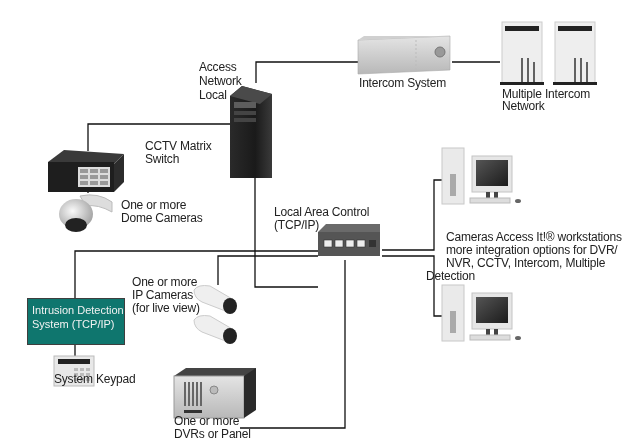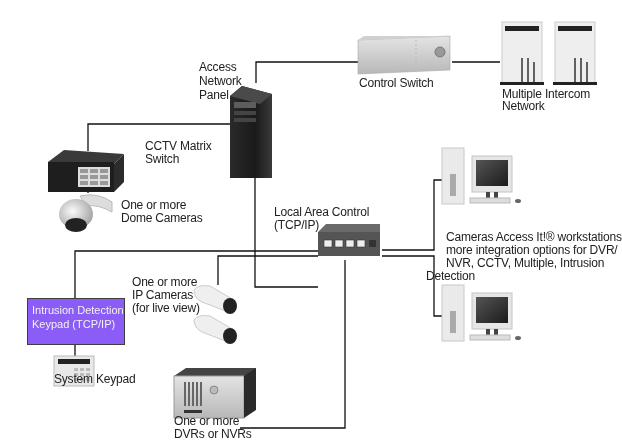--- a/index.html
+++ b/index.html
@@ -1,20 +1,20 @@
 <!DOCTYPE html>
 <html><head>
 <meta charset="utf-8">
 <style>
   html, body { margin:0; padding:0; background:#ffffff; }
   body { width:622px; height:445px; position:relative; overflow:hidden;
          font-family:"Liberation Sans", sans-serif; color:#1a1a1a; }
   #diagram { position:absolute; left:0; top:0; }
   .lbl { position:absolute; font-size:12px; line-height:13px; letter-spacing:-0.2px; color:#222; white-space:nowrap; }
-  .panel-box { position:absolute; left:27px; top:298px; width:96px; height:45px; background:#8b5cf6; border:1px solid #3e3e3e; }
+  .panel-box { position:absolute; left:27px; top:298px; width:96px; height:45px; background:#0f766e; border:1px solid #3e3e3e; }
   .panel-text { position:absolute; left:4px; top:5px; color:#f2f2f2; font-size:11px; line-height:13px; white-space:nowrap; }
 </style>
 </head>
 <body>
 
 <svg id="diagram" width="622" height="445" viewBox="0 0 622 445">
   <defs>
     <linearGradient id="gTower" x1="0" x2="1" y1="0" y2="0">
       <stop offset="0" stop-color="#2a2a2a"></stop>
         <stop offset="0.6" stop-color="#1a1a1a"></stop>
@@ -177,46 +177,46 @@
         <rect x="22" y="14" width="2" height="24"></rect>
         <rect x="26" y="14" width="2" height="24"></rect>
       </g>
     <circle cx="40" cy="22" r="4" fill="#bbb" stroke="#888"></circle>
     <rect x="10" y="42" width="18" height="3" fill="#333"></rect>
   </g>
 </svg>
 
 <div class="panel-box">
   <div class="panel-text">Intrusion Detection</div>
-  <div class="panel-text" style="top:19px">Keypad (TCP/IP)</div>
+  <div class="panel-text" style="top:19px">System (TCP/IP)</div>
 </div>
 
 <div class="lbl" style="left:199px;top:61px">Access</div>
 <div class="lbl" style="left:199px;top:75px">Network</div>
-<div class="lbl" style="left:199px;top:89px">Panel</div>
-
-<div class="lbl" style="left:359px;top:77px">Control Switch</div>
+<div class="lbl" style="left:199px;top:89px">Local</div>
+
+<div class="lbl" style="left:359px;top:77px">Intercom System</div>
 
 <div class="lbl" style="left:502px;top:88px">Multiple Intercom</div>
 <div class="lbl" style="left:502px;top:100px">Network</div>
 
 <div class="lbl" style="left:145px;top:140px">CCTV Matrix</div>
 <div class="lbl" style="left:145px;top:153px">Switch</div>
 
 <div class="lbl" style="left:121px;top:199px">One or more</div>
 <div class="lbl" style="left:121px;top:212px">Dome Cameras</div>
 
 <div class="lbl" style="left:274px;top:206px">Local Area Control</div>
 <div class="lbl" style="left:274px;top:219px">(TCP/IP)</div>
 
 <div class="lbl" style="left:446px;top:231px">Cameras Access It!® workstations</div>
 <div class="lbl" style="left:446px;top:244px">more integration options for DVR/</div>
-<div class="lbl" style="left:446px;top:257px">NVR, CCTV, Multiple, Intrusion</div>
+<div class="lbl" style="left:446px;top:257px">NVR, CCTV, Intercom, Multiple</div>
 <div class="lbl" style="left:426px;top:270px">Detection</div>
 
 <div class="lbl" style="left:132px;top:276px">One or more</div>
 <div class="lbl" style="left:132px;top:289px">IP Cameras</div>
 <div class="lbl" style="left:132px;top:302px">(for live view)</div>
 
 <div class="lbl" style="left:54px;top:373px">System Keypad</div>
 
 <div class="lbl" style="left:174px;top:415px">One or more</div>
-<div class="lbl" style="left:174px;top:428px">DVRs or NVRs</div>
+<div class="lbl" style="left:174px;top:428px">DVRs or Panel</div>
 
 </body></html>

